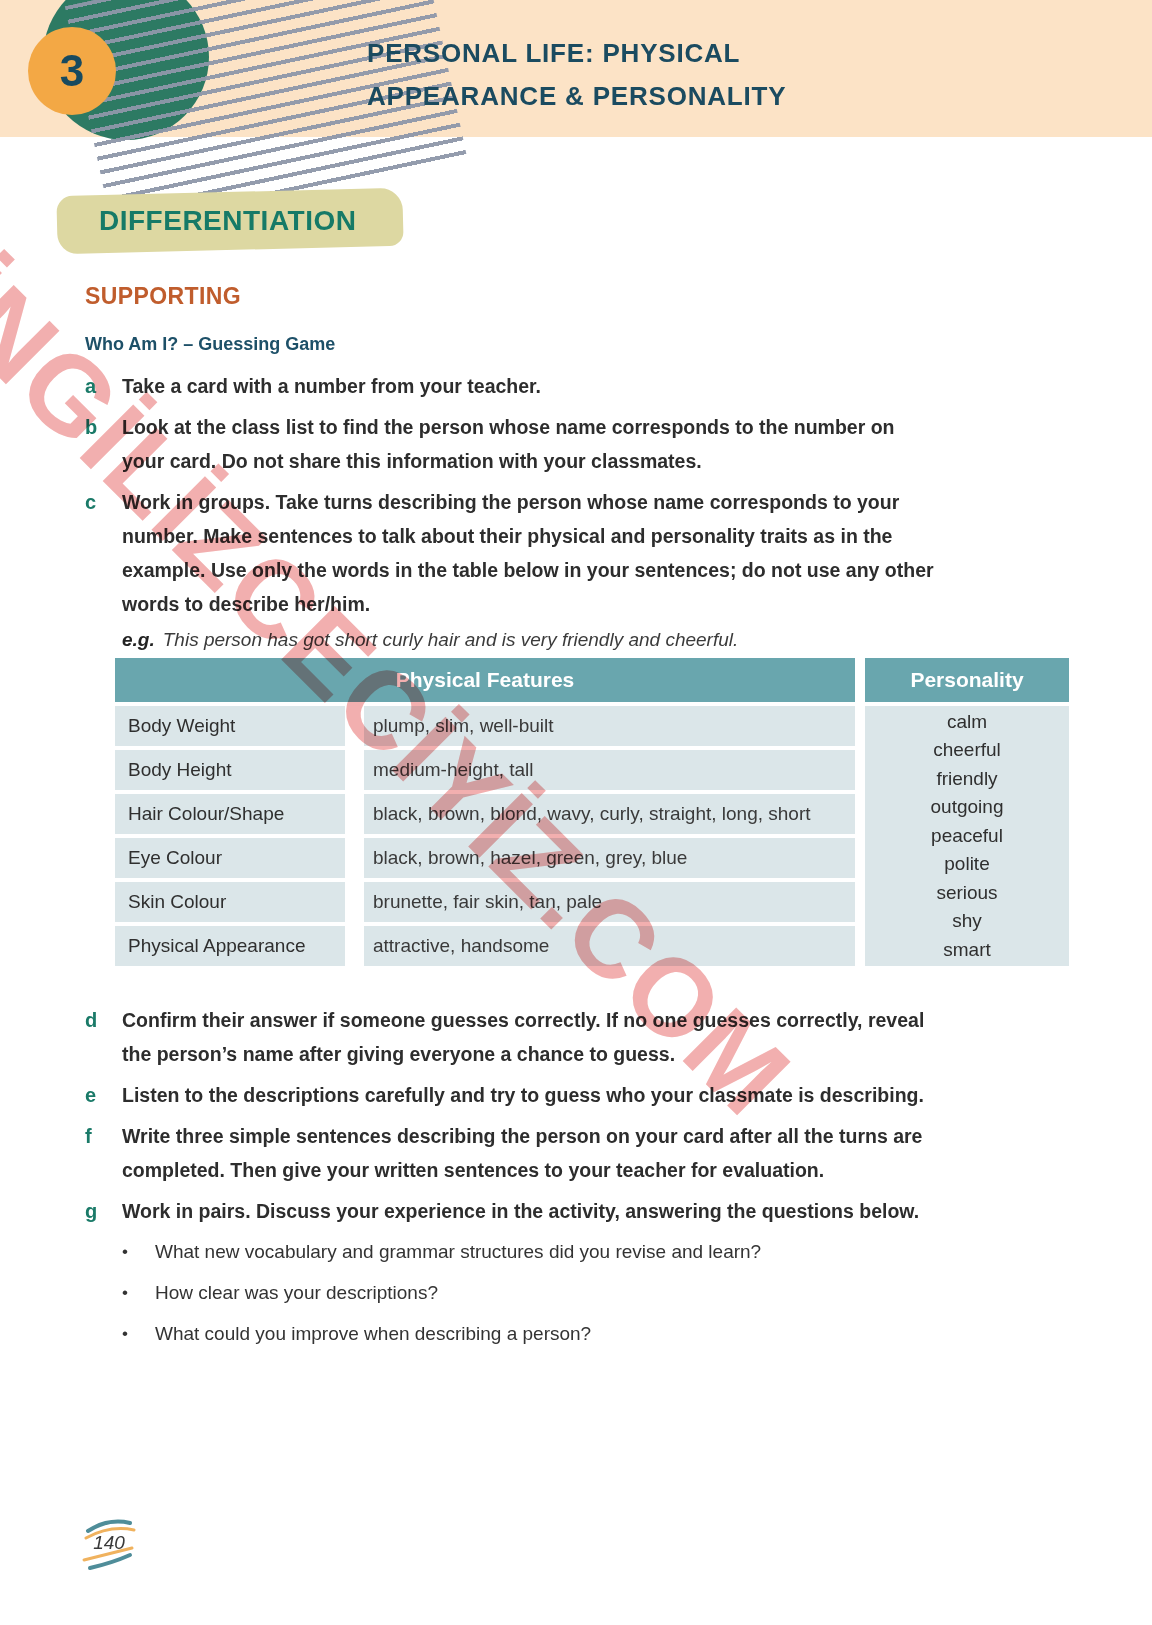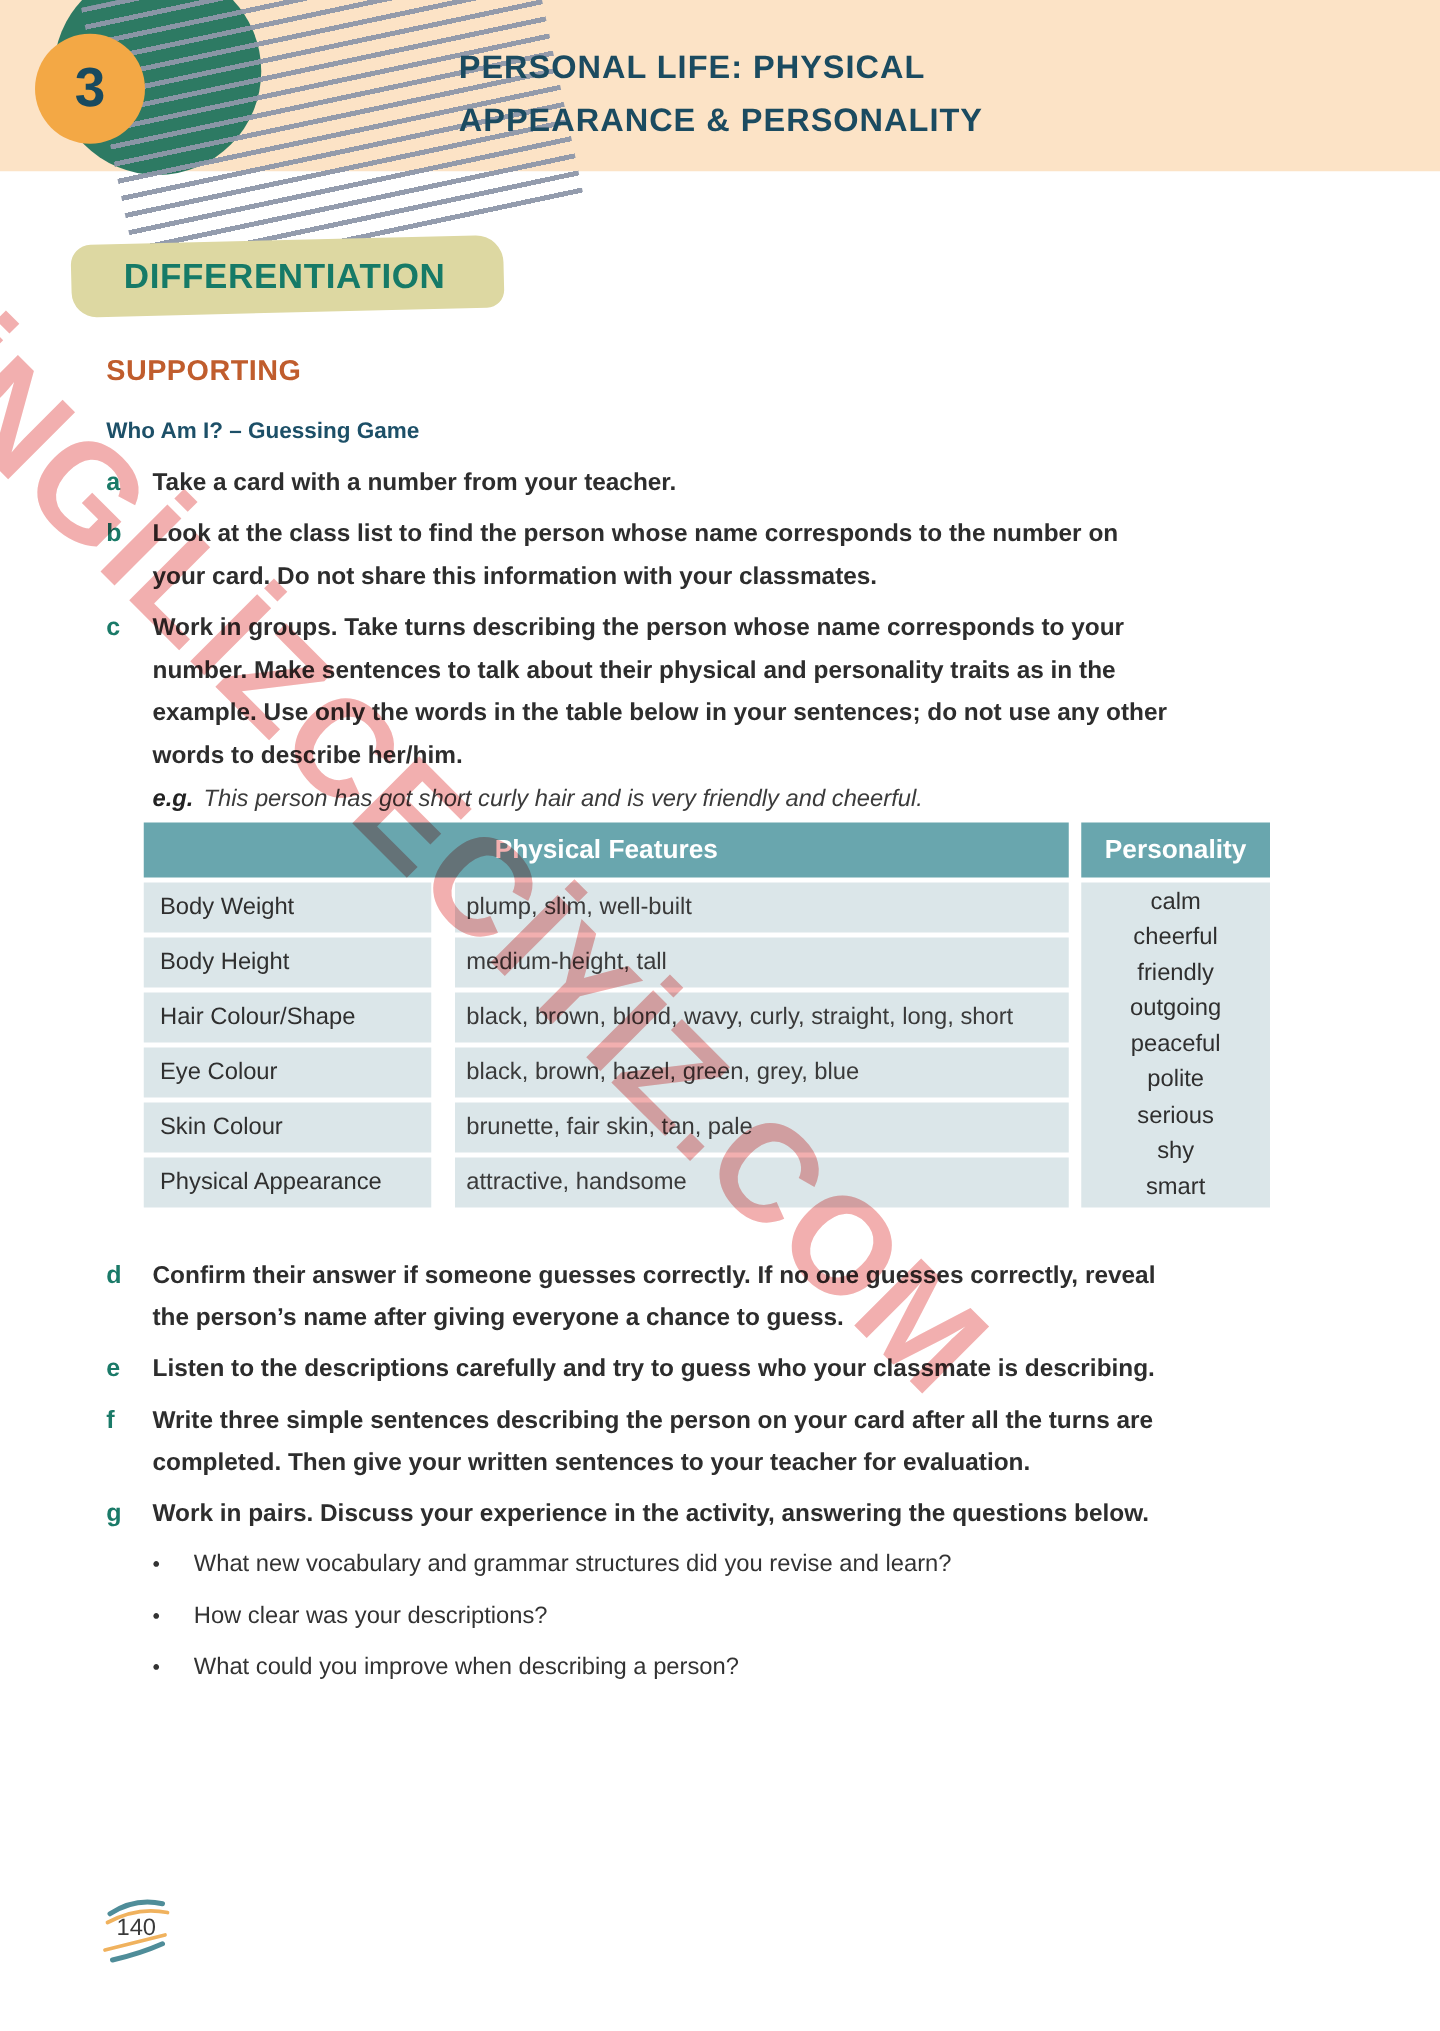--- a/index.html
+++ b/index.html
@@ -76,21 +76,21 @@
   .step.first { margin-top:14px; }
   .step.gap-lg { margin-top:37px; }
 
   .example { margin-top:4px; margin-left:37px; font-size:19px; line-height:30px; color:#3b3b3b; }
   .example .eg { font-weight:bold; font-style:italic; color:#222; margin-right:8px;text-align:center; }
   .example .egtext { font-style:italic; }
 
   
   .table-wrap { margin-top:3px; margin-left:30px; display:flex; gap:10px; }
   .t-left { width:740px; }
-  .t-right { width:151px; }
+  .t-right { width:204px; }
   .t-head {
     height:44px; background:#69a6ae;
     display:flex; align-items:center; justify-content:center;
     color:#ffffff; font-weight:bold; font-size:21px;
     margin-bottom:4px;
   }
   .trow { display:flex; gap:19px; height:40px; margin-bottom:4px; }
   .trow:last-child { margin-bottom:0; }
   .tlabel {
     width:230px; flex:0 0 230px; background:#dbe6e9;
@@ -111,21 +111,21 @@
   
   .bullet { display:flex; margin-top:7px; margin-left:37px; }
   .bullet .dot { width:33px; flex:0 0 33px; font-size:17px; line-height:34px; color:#333; }
   .bullet p { font-size:19px; line-height:34px; color:#333; font-weight:normal; }
 
   
   .page-badge { position:absolute; left:74px; top:1510px; width:70px; height:70px; }
   .page-badge svg { position:absolute; left:0; top:0; }
   .page-badge .num {
     position:absolute; left:0; top:22px; width:70px; text-align:center;
-    font-size:19px; color:#3a3a3a;
+    font-size:19px; color:#3a3a3a;font-style:italic;
   }
 
   
   .watermark {
     position:absolute; left:4px; top:238px;
     transform:rotate(45deg); transform-origin:0 0;
     font-size:110px; font-weight:bold; letter-spacing:2px;
     color:#ef9e9d; opacity:0.82;
     mix-blend-mode:multiply;
     white-space:nowrap; pointer-events:none; z-index:40;

